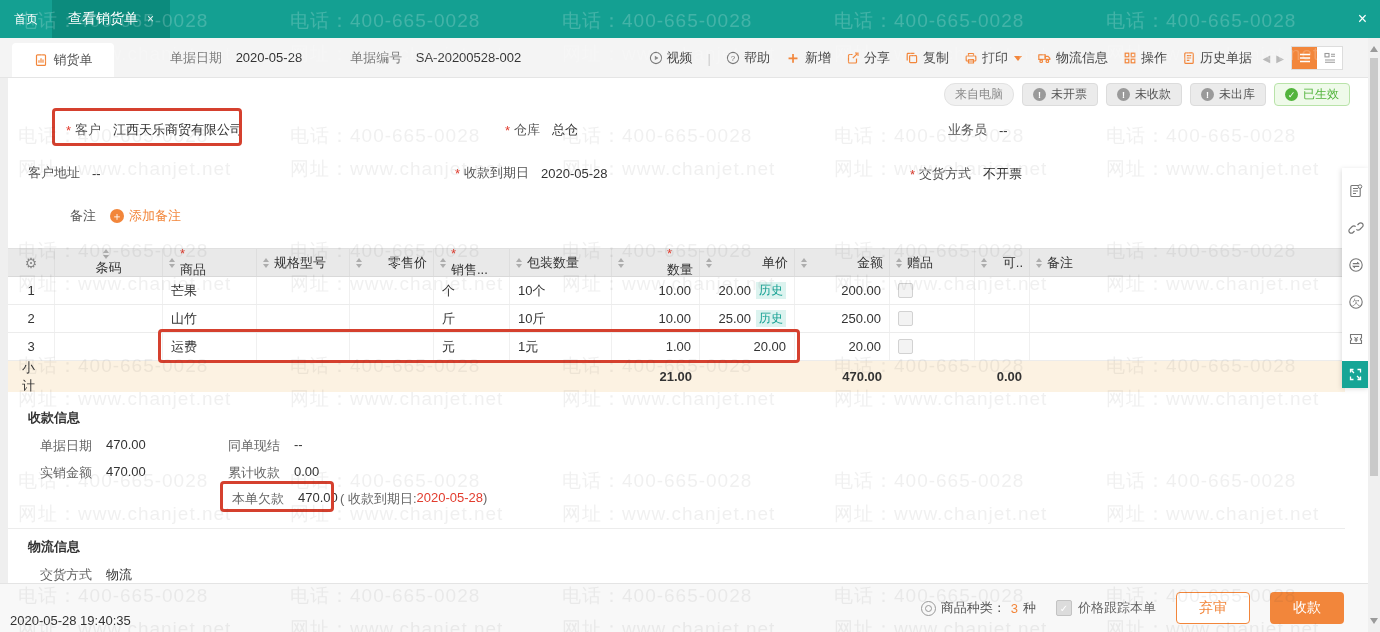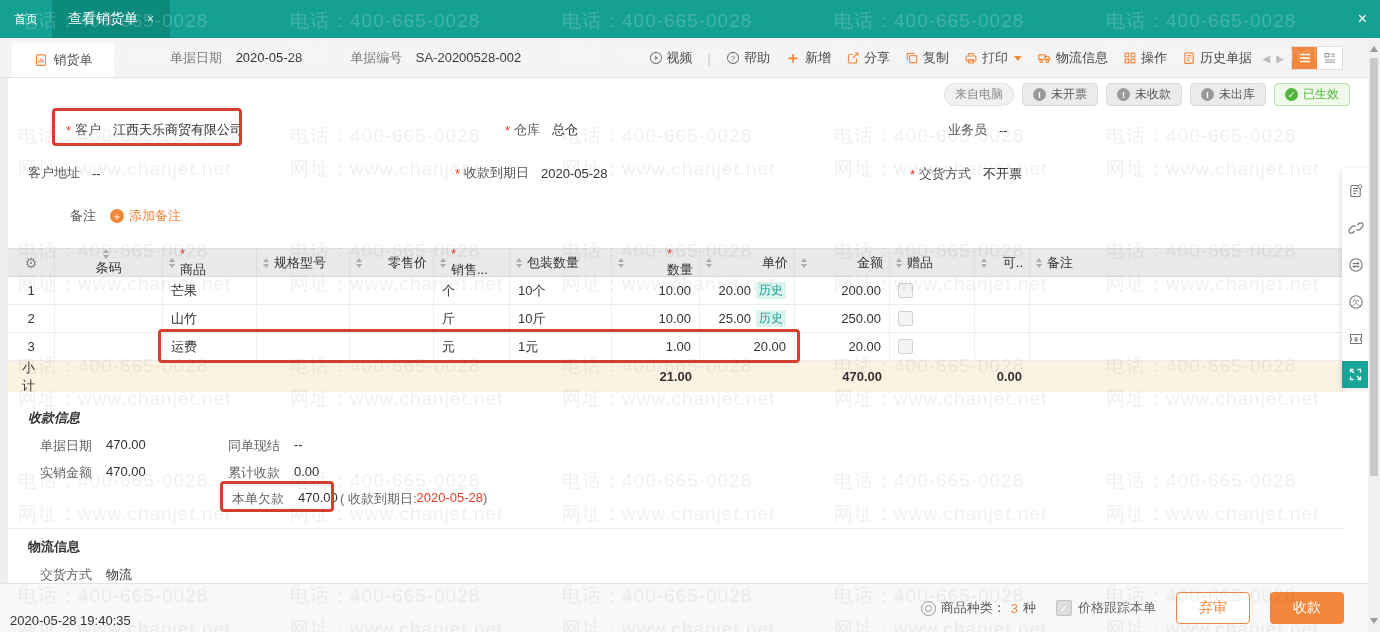--- a/index.html
+++ b/index.html
@@ -450,21 +450,21 @@
           </div>
           <div class="t-cell" style="width: 85px;"></div>
           <div class="t-cell num" style="width: 55px;">
             <div class="v">0.00</div>
           </div>
           <div class="t-cell" style="width: 315px;"></div>
         </div>
       </div>
   </div>
 
-  <div class="sec-title" style="left:28px;top:331px;font-style:italic;">收款信息</div>
+  <div class="sec-title" style="left:28px;top:331px;">收款信息</div>
   <div class="kv" style="left:40px;top:359px;">
     <span class="lab">单据日期</span>
     <span class="val">470.00</span>
   </div>
   <div class="kv" style="left:228px;top:359px;">
     <span class="lab">同单现结</span>
     <span class="val">--</span>
   </div>
   <div class="kv" style="left:40px;top:386px;">
     <span class="lab">实销金额</span>

